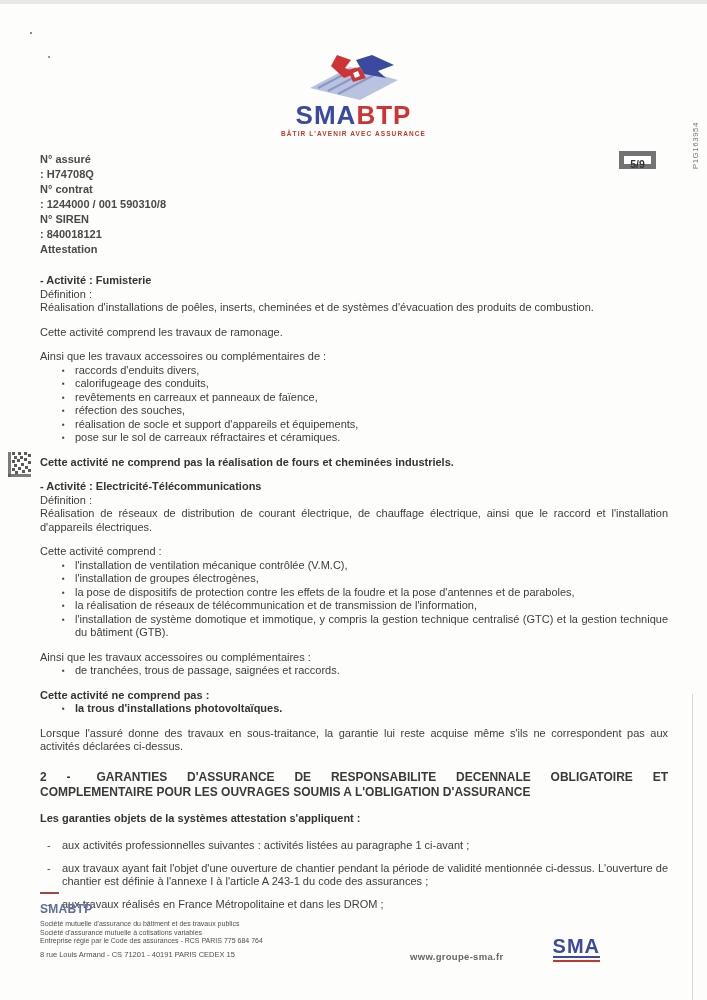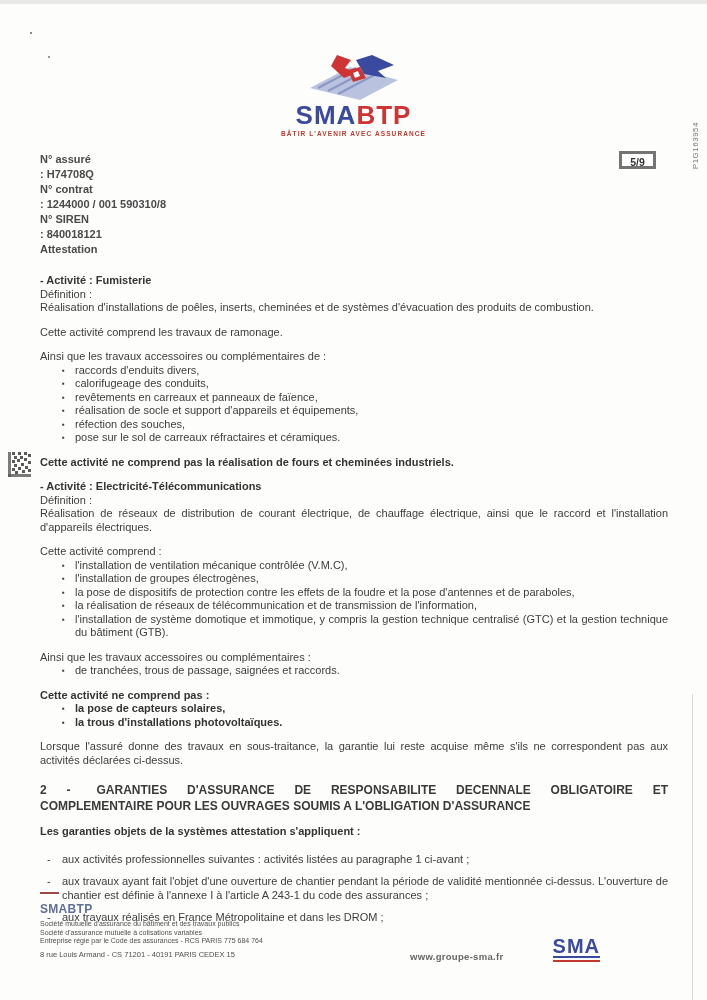--- a/index.html
+++ b/index.html
@@ -22,21 +22,21 @@
   .wordmark .sma { color:#3a4a9f; }
   .wordmark .btp { color:#cf3434; }
   .tagline { font-size:6.5px; font-weight:bold; color:#c0392b; letter-spacing:1.1px; margin-top:2px; }
 
   
   .hdr { margin-top:15px; font-size:11px; font-weight:bold; color:#4a4a4a; }
   .hdr-row { display:flex; line-height:15px;flex-direction:column; }
   .hdr-row .lbl { width:115px; }
   .page-badge {
     position:absolute; top:147px; right:51px;
-    border:3px solid #737373; background:#fff;
+    border:5px solid #737373; background:#fff;
     width:37px; height:18px; line-height:16px;
     text-align:center; font-size:10.5px; font-weight:bold; color:#333;
   }
 
   
   .body { margin-top:17px; font-size:11px; line-height:13.5px; }
   .body p, .body ul { margin-bottom:11px; }
   .tight { margin-bottom:0 !important; }
   .bold { font-weight:bold; color:#343434; }
   .just { text-align:justify; }
@@ -144,22 +144,22 @@
 
       <p class="bold tight">- Activité : Fumisterie</p>
       <p class="tight">Définition :</p>
       <p>Réalisation d'installations de poêles, inserts, cheminées et de systèmes d'évacuation des produits de combustion.</p>
       <p>Cette activité comprend les travaux de ramonage.</p>
       <p class="tight">Ainsi que les travaux accessoires ou complémentaires de :</p>
       <ul class="sq">
         <li>raccords d'enduits divers,</li>
         <li>calorifugeage des conduits,</li>
         <li>revêtements en carreaux et panneaux de faïence,</li>
+        <li>réfection des souches,</li>
         <li>réalisation de socle et support d'appareils et équipements,</li>
-        <li>réfection des souches,</li>
         <li>pose sur le sol de carreaux réfractaires et céramiques.</li>
       </ul>
       <p class="bold">Cette activité ne comprend pas la réalisation de fours et cheminées industriels.</p>
 
       <p class="bold tight">- Activité : Electricité-Télécommunications</p>
       <p class="tight">Définition :</p>
       <p class="just">Réalisation de réseaux de distribution de courant électrique, de chauffage électrique, ainsi que le raccord et l'installation d'appareils électriques.</p>
       <p class="tight">Cette activité comprend :</p>
       <ul class="sq">
         <li>l'installation de ventilation mécanique contrôlée (V.M.C),</li>
@@ -167,21 +167,20 @@
         <li>la pose de dispositifs de protection contre les effets de la foudre et la pose d'antennes et de paraboles,</li>
         <li>la réalisation de réseaux de télécommunication et de transmission de l'information,</li>
         <li class="just">l'installation de système domotique et immotique, y compris la gestion technique centralisé (GTC) et la gestion technique du bâtiment (GTB).</li>
       </ul>
       <p class="tight">Ainsi que les travaux accessoires ou complémentaires :</p>
       <ul class="sq">
         <li>de tranchées, trous de passage, saignées et raccords.</li>
       </ul>
       <p class="bold tight">Cette activité ne comprend pas :</p>
       <ul class="sq bold">
-        <li>la pose de capteurs solaires,</li>
         <li>la trous d'installations photovoltaïques.</li>
       </ul>
       <p class="just">Lorsque l'assuré donne des travaux en sous-traitance, la garantie lui reste acquise même s'ils ne correspondent pas aux activités déclarées ci-dessus.</p>
 
       <p class="h2line"><span class="num">2 -</span><span>GARANTIES D'ASSURANCE DE RESPONSABILITE DECENNALE OBLIGATOIRE ET COMPLEMENTAIRE POUR LES OUVRAGES SOUMIS A L'OBLIGATION D'ASSURANCE</span></p>
       <p class="bold" style="margin-bottom:14px;">Les garanties objets de la systèmes attestation s'appliquent :</p>
       <ul class="dash">
         <li>aux activités professionnelles suivantes : activités listées au paragraphe 1 ci-avant ;</li>
         <li class="just">aux travaux ayant fait l'objet d'une ouverture de chantier pendant la période de validité mentionnée ci-dessus. L'ouverture de chantier est définie à l'annexe I à l'article A 243-1 du code des assurances ;</li>
         <li>aux travaux réalisés en France Métropolitaine et dans les DROM ;</li>

